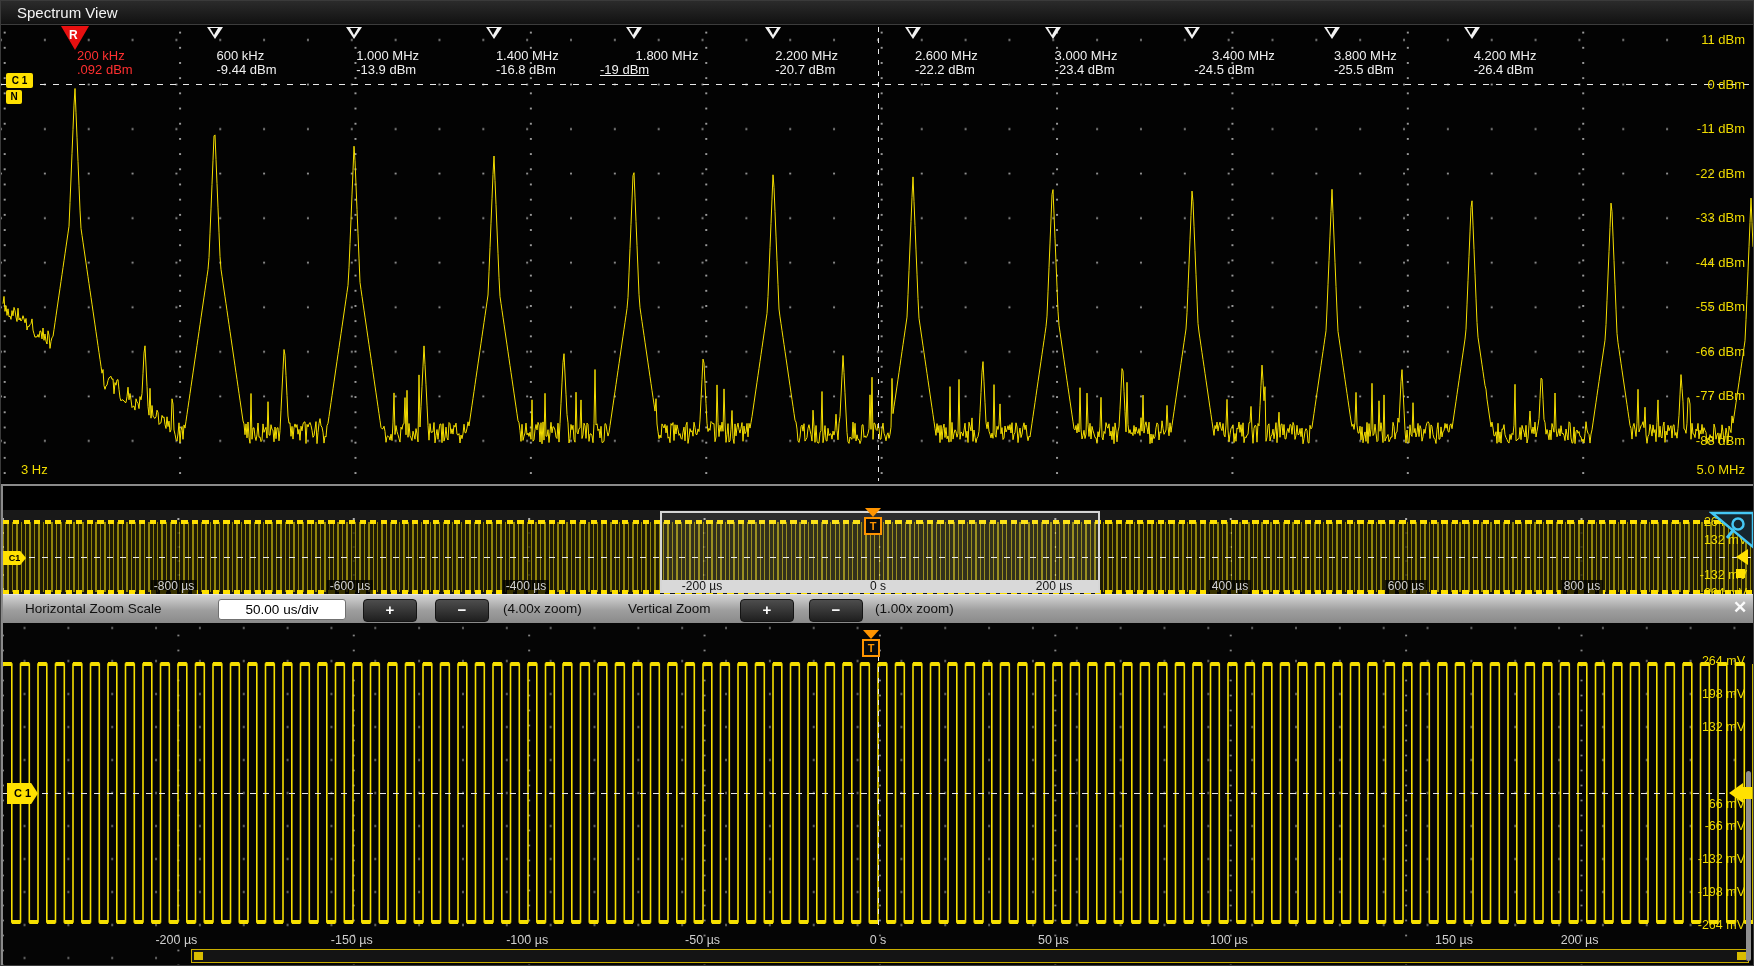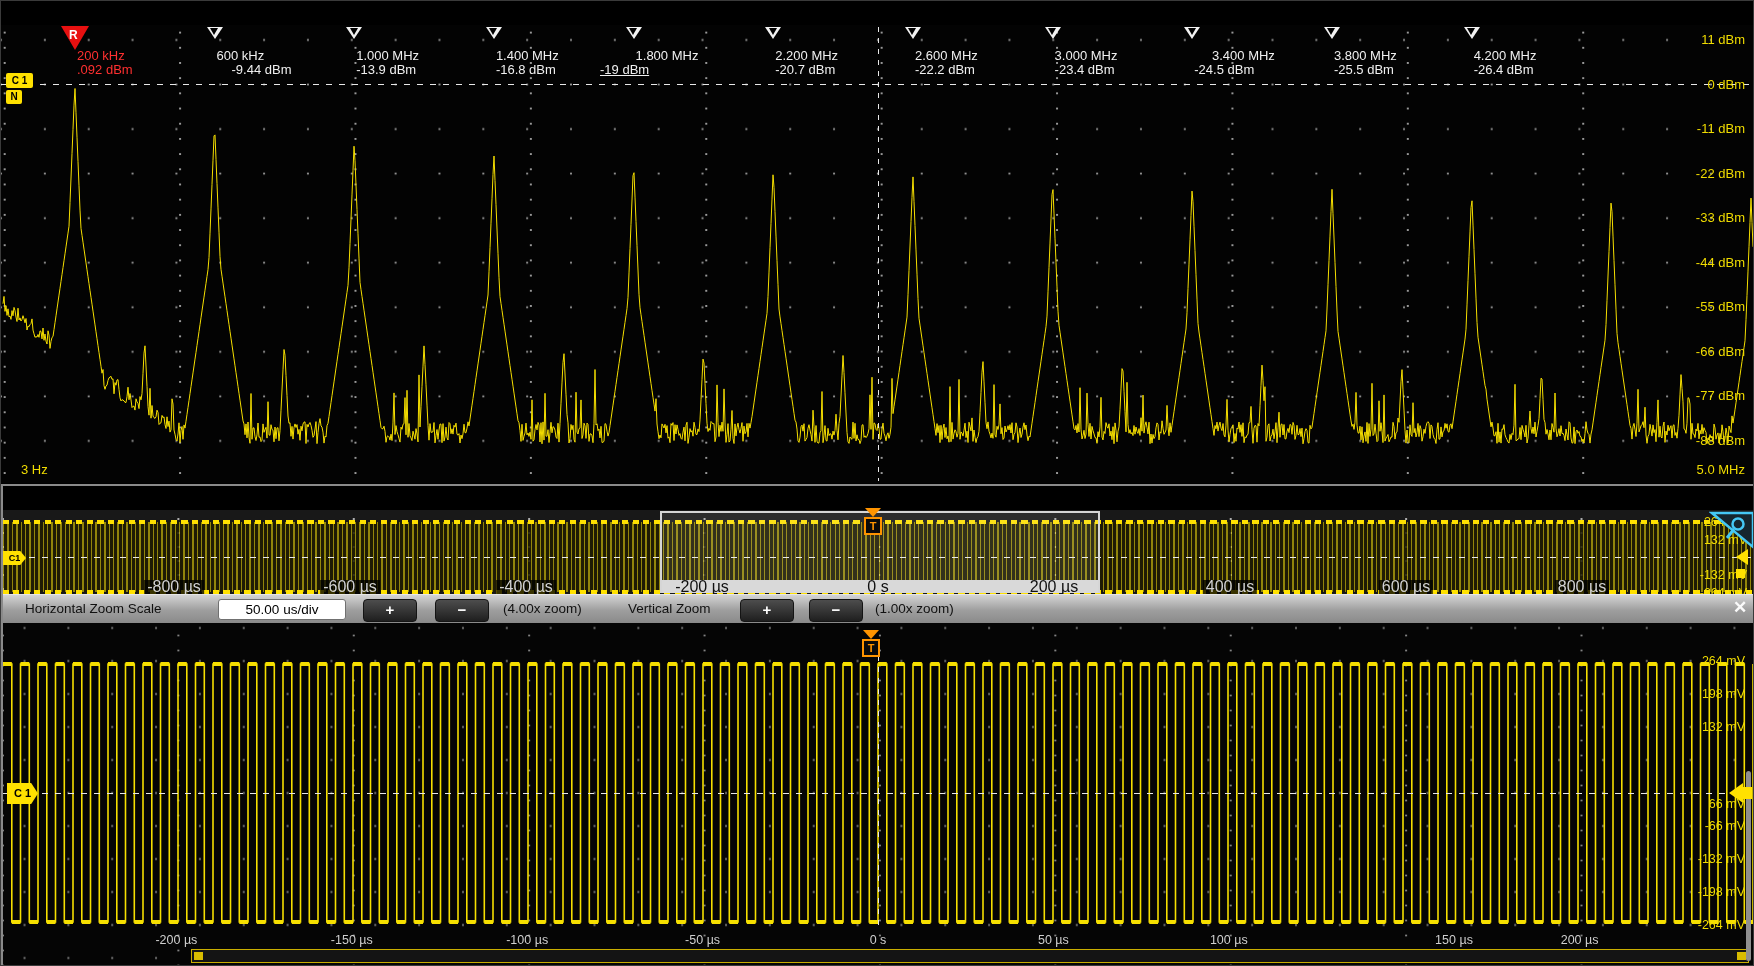--- a/index.html
+++ b/index.html
@@ -26,21 +26,21 @@
   
   #wf-frame{left:0;top:483px;width:1754px;height:483px;border:2px solid #8a8a8a;
             box-sizing:border-box;pointer-events:none;z-index:60;}
   #overview{left:2px;top:509px;width:1750px;height:84px;background:#181818;overflow:visible;
     background-image:radial-gradient(circle,rgba(210,210,210,.8) .8px,transparent 1.3px);
     background-size:175.4px 14px;background-position:87.7px 2px;}
   .band{position:absolute;left:0;width:1750px;}
   #zoombox{position:absolute;left:657px;top:1px;width:440px;height:82px;border:2px solid #d6d6d6;
            background:rgba(235,235,235,.10);box-sizing:border-box;z-index:8;}
   #zoomstrip{position:absolute;left:659px;top:70px;width:436px;height:13px;background:#d9d9d9;z-index:9;}
-  .ovlab{position:absolute;top:70px;height:14px;line-height:13px;font-size:16px;white-space:nowrap;z-index:10;transform:translateX(-50%);}
+  .ovlab{position:absolute;top:70px;height:14px;line-height:13px;font-size:12px;white-space:nowrap;z-index:10;transform:translateX(-50%);}
   .ovlab.out{color:#d2d2d2;background:rgba(0,0,0,.78);padding:0 3px;}
   .ovlab.in{color:#101010;}
   .mvlab{position:absolute;right:6px;width:90px;text-align:right;color:#f0dc00;font-size:12.5px;z-index:11;}
   .tmark{position:absolute;z-index:40;}
   .ttri{width:0;height:0;border:8px solid transparent;border-bottom:0;border-top:9px solid #ff9400;margin:0 auto;}
   .tbox{width:14px;height:14px;border:2px solid #ff9400;color:#ff9400;background:#0a0a0a;
         font-size:11px;font-weight:bold;line-height:14px;text-align:center;}
   .yarrow{position:absolute;z-index:30;}
   .yarrow .tri{width:0;height:0;border:9px solid transparent;border-left:0;border-right:13px solid #ffe100;float:left;}
   .yarrow .bar{width:9px;height:10px;margin-top:4px;background:#ffe100;float:left;}
@@ -70,39 +70,42 @@
   #hscroll .grip{position:absolute;top:2px;width:9px;height:8px;background:#d8bc00;}
   #vscroll{position:absolute;left:1743px;top:148px;width:5px;height:190px;background:#8f8f8f;border-radius:3px;z-index:7;}
   svg{position:absolute;left:0;top:0;}
   .noevt{pointer-events:none;}
 </style>
 </head>
 <body>
 
 <div class="screen">
 
+  <div class="titlebar" style="top:0;">
+    <span>Spectrum View</span>
+  </div>
 
   <div id="spectrum-plot" class="abs">
     <svg id="svg-spectrum" width="1754" height="458" class="noevt">
       <polyline id="spectrum-poly" fill="none" stroke="#f6df00" stroke-width="1" points="2,278.7 3,271.4 4,286.4 5,280.7 6,290.4 7,283.8 8,291.9 9,291.0 10,294.4 11,285.6 12,290.8 13,282.4 14,285.6 15,292.1 16,296.5 17,283.2 18,295.0 19,292.9 20,296.0 21,294.4 22,290.7 23,293.9 24,297.8 25,293.5 26,305.0 27,301.0 28,301.7 29,299.6 30,298.5 31,293.9 32,305.1 33,308.8 34,312.3 35,311.6 36,312.1 37,309.5 38,312.3 39,305.9 40,306.4 41,313.9 42,303.0 43,315.3 44,309.0 45,316.2 46,319.0 47,305.8 48,310.1 49,323.4 50,316.5 51,312.4 52,311.5 53,304.6 54,297.7 55,290.8 56,283.9 57,277.0 58,270.1 59,263.3 60,256.4 61,249.5 62,242.6 63,235.7 64,228.8 65,221.9 66,215.0 67,208.1 68,201.2 69,177.4 70,153.0 71,128.7 72,104.4 73,80.1 74,63.5 75,87.8 76,112.2 77,136.5 78,160.8 79,185.1 80,203.4 81,210.3 82,217.2 83,224.1 84,231.0 85,237.9 86,244.8 87,251.7 88,258.6 89,265.5 90,272.3 91,279.2 92,286.1 93,293.0 94,299.9 95,306.8 96,313.7 97,320.6 98,327.5 99,334.4 100,341.3 101,348.2 102,344.5 103,360.6 104,364.3 105,360.9 106,360.1 107,355.4 108,352.8 109,352.1 110,351.3 111,354.4 112,353.8 113,368.8 114,357.6 115,360.2 116,355.0 117,354.6 118,364.5 119,372.9 120,375.9 121,374.6 122,375.2 123,375.8 124,377.4 125,377.5 126,371.7 127,362.2 128,374.8 129,368.5 130,374.9 131,382.6 132,381.3 133,381.2 134,385.1 135,373.8 136,376.9 137,378.4 138,383.6 139,371.6 140,374.8 141,368.6 142,348.3 143,328.1 144,320.8 145,341.0 146,361.3 147,381.6 148,390.2 149,363.3 150,393.2 151,380.5 152,391.0 153,392.7 154,393.4 155,391.8 156,385.2 157,387.4 158,399.5 159,398.2 160,397.8 161,390.4 162,392.7 163,391.8 164,399.5 165,403.5 166,391.8 167,401.6 168,396.1 169,407.1 170,404.8 171,373.8 172,379.1 173,405.0 174,409.2 175,414.5 176,415.9 177,409.0 178,397.8 179,417.6 180,405.3 181,401.5 182,414.3 183,399.9 184,403.1 185,396.2 186,389.3 187,382.4 188,375.5 189,368.6 190,361.7 191,354.8 192,347.9 193,341.0 194,334.1 195,327.3 196,320.4 197,313.5 198,306.6 199,299.7 200,292.8 201,285.9 202,279.0 203,272.1 204,265.2 205,258.3 206,251.4 207,244.6 208,232.5 209,208.2 210,183.9 211,159.6 212,135.2 213,110.9 214,109.9 215,134.3 216,158.6 217,182.9 218,207.2 219,231.6 220,244.3 221,251.2 222,258.1 223,265.0 224,271.8 225,278.7 226,285.6 227,292.5 228,299.4 229,306.3 230,313.2 231,320.1 232,327.0 233,333.9 234,340.8 235,347.7 236,354.5 237,361.4 238,368.3 239,375.2 240,382.1 241,389.0 242,395.9 243,398.9 244,409.7 245,398.9 246,412.9 247,397.0 248,412.6 249,418.3 250,368.5 251,414.3 252,403.0 253,402.8 254,411.7 255,415.5 256,409.9 257,398.0 258,412.3 259,411.9 260,416.6 261,415.2 262,398.9 263,407.3 264,404.5 265,402.3 266,413.1 267,376.7 268,409.9 269,410.3 270,399.7 271,404.5 272,405.2 273,416.8 274,402.0 275,413.7 276,403.0 277,402.7 278,415.8 279,405.6 280,385.3 281,365.0 282,344.8 283,324.5 284,330.2 285,350.4 286,370.7 287,391.0 288,398.3 289,397.8 290,411.3 291,401.4 292,414.1 293,402.5 294,398.9 295,402.5 296,399.6 297,409.2 298,404.4 299,415.3 300,401.2 301,405.8 302,399.0 303,397.1 304,396.9 305,418.5 306,399.4 307,402.0 308,399.0 309,397.5 310,400.5 311,405.3 312,412.3 313,410.7 314,404.0 315,396.6 316,418.6 317,407.4 318,398.6 319,393.6 320,400.9 321,402.1 322,407.2 323,418.1 324,411.1 325,412.0 326,400.6 327,398.3 328,391.4 329,384.5 330,377.6 331,370.7 332,363.8 333,356.9 334,350.0 335,343.1 336,336.2 337,329.3 338,322.5 339,315.6 340,308.7 341,301.8 342,294.9 343,288.0 344,281.1 345,274.2 346,267.3 347,260.4 348,242.8 349,218.5 350,194.2 351,169.9 352,145.5 353,121.2 354,135.8 355,160.1 356,184.5 357,208.8 358,233.1 359,257.4 360,264.6 361,271.5 362,278.3 363,285.2 364,292.1 365,299.0 366,305.9 367,312.8 368,319.7 369,326.6 370,333.5 371,340.4 372,347.3 373,354.2 374,361.1 375,367.9 376,374.8 377,381.7 378,388.6 379,395.5 380,402.4 381,403.8 382,403.7 383,401.2 384,406.3 385,417.3 386,411.6 387,410.8 388,411.8 389,415.1 390,409.2 391,415.6 392,397.9 393,367.9 394,409.5 395,400.6 396,406.7 397,409.7 398,413.7 399,417.1 400,402.1 401,404.3 402,399.3 403,398.7 404,372.6 405,409.8 406,365.3 407,412.3 408,398.5 409,410.8 410,412.9 411,415.6 412,406.2 413,410.0 414,414.2 415,403.6 416,408.9 417,416.9 418,349.9 419,402.0 420,381.7 421,361.5 422,341.2 423,320.9 424,339.6 425,359.8 426,380.1 427,400.4 428,415.2 429,398.6 430,407.5 431,406.9 432,406.9 433,397.5 434,417.9 435,410.5 436,404.5 437,414.3 438,405.0 439,399.0 440,399.2 441,417.7 442,398.6 443,416.1 444,412.0 445,402.1 446,412.7 447,415.0 448,397.5 449,398.7 450,408.7 451,403.8 452,409.1 453,400.3 454,402.1 455,398.1 456,409.3 457,410.1 458,408.6 459,418.0 460,410.0 461,413.7 462,408.8 463,399.2 464,407.7 465,407.7 466,403.1 467,396.8 468,400.9 469,394.0 470,387.1 471,380.2 472,373.4 473,366.5 474,359.6 475,352.7 476,345.8 477,338.9 478,332.0 479,325.1 480,318.2 481,311.3 482,304.4 483,297.5 484,290.7 485,283.8 486,276.9 487,270.0 488,246.8 489,222.5 490,198.2 491,173.8 492,149.5 493,131.0 494,155.4 495,179.7 496,204.0 497,228.3 498,252.6 499,271.6 500,278.5 501,285.4 502,292.3 503,299.2 504,306.1 505,313.0 506,319.9 507,326.8 508,333.7 509,340.6 510,347.4 511,354.3 512,361.2 513,368.1 514,375.0 515,381.9 516,388.8 517,395.7 518,397.7 519,405.7 520,416.4 521,399.3 522,415.4 523,411.3 524,408.0 525,398.1 526,409.9 527,408.0 528,411.4 529,407.2 530,414.3 531,374.8 532,416.2 533,414.9 534,404.7 535,399.5 536,404.9 537,397.4 538,400.0 539,417.0 540,397.7 541,418.8 542,396.9 543,415.1 544,368.3 545,411.2 546,411.2 547,404.7 548,417.5 549,407.6 550,397.3 551,407.8 552,401.7 553,402.3 554,405.1 555,412.1 556,413.5 557,398.2 558,417.1 559,398.4 560,378.2 561,357.9 562,337.6 563,328.7 564,349.0 565,369.2 566,389.5 567,397.8 568,418.0 569,413.4 570,399.5 571,404.7 572,400.3 573,414.6 574,417.2 575,367.2 576,407.1 577,409.0 578,403.6 579,403.1 580,374.9 581,413.5 582,409.9 583,398.2 584,400.8 585,413.4 586,398.1 587,399.4 588,416.4 589,409.0 590,408.8 591,410.8 592,417.7 593,398.3 594,344.5 595,400.0 596,398.8 597,405.6 598,404.0 599,412.9 600,401.3 601,417.5 602,417.2 603,416.3 604,398.6 605,399.3 606,406.2 607,411.1 608,407.6 609,400.7 610,393.9 611,387.0 612,380.1 613,373.2 614,366.3 615,359.4 616,352.5 617,345.6 618,338.7 619,331.8 620,324.9 621,318.0 622,311.2 623,304.3 624,297.4 625,290.5 626,283.6 627,272.3 628,247.9 629,223.6 630,199.3 631,175.0 632,150.6 633,147.7 634,172.1 635,196.4 636,220.7 637,245.0 638,269.3 639,282.8 640,289.7 641,296.5 642,303.4 643,310.3 644,317.2 645,324.1 646,331.0 647,337.9 648,344.8 649,351.7 650,358.6 651,365.5 652,372.4 653,379.2 654,386.1 655,373.7 656,399.0 657,406.8 658,413.7 659,410.0 660,412.8 661,398.9 662,400.9 663,403.0 664,399.3 665,407.9 666,400.6 667,413.2 668,411.9 669,417.7 670,398.6 671,400.3 672,397.6 673,415.5 674,399.7 675,409.0 676,399.9 677,404.5 678,410.4 679,408.6 680,413.3 681,414.3 682,407.1 683,402.1 684,415.8 685,400.3 686,397.2 687,418.4 688,412.2 689,403.6 690,407.1 691,405.6 692,411.2 693,397.2 694,402.4 695,409.3 696,409.6 697,403.9 698,406.6 699,394.9 700,374.6 701,354.3 702,334.1 703,338.1 704,358.4 705,378.6 706,398.2 707,406.5 708,403.4 709,405.3 710,396.5 711,397.6 712,399.0 713,398.6 714,416.7 715,412.0 716,359.9 717,397.3 718,411.6 719,400.2 720,406.4 721,397.1 722,406.3 723,363.9 724,397.9 725,417.4 726,409.5 727,398.6 728,417.1 729,415.8 730,404.2 731,385.5 732,413.3 733,418.5 734,398.9 735,410.9 736,402.3 737,398.1 738,404.6 739,408.1 740,403.2 741,397.6 742,416.3 743,401.1 744,408.7 745,406.8 746,398.4 747,411.9 748,398.3 749,403.1 750,397.6 751,391.6 752,384.8 753,377.9 754,371.0 755,364.1 756,357.2 757,350.3 758,343.4 759,336.5 760,329.6 761,322.7 762,315.8 763,308.9 764,302.1 765,295.2 766,288.3 767,271.4 768,247.1 769,222.7 770,198.4 771,174.1 772,149.8 773,162.4 774,186.7 775,211.1 776,235.4 777,259.7 778,284.0 779,291.9 780,298.7 781,305.6 782,312.5 783,319.4 784,326.3 785,333.2 786,340.1 787,347.0 788,353.9 789,360.8 790,367.7 791,374.6 792,381.4 793,388.3 794,395.2 795,397.1 796,404.1 797,415.9 798,417.4 799,412.2 800,401.7 801,400.1 802,406.2 803,398.7 804,416.1 805,414.4 806,412.5 807,403.3 808,399.7 809,405.1 810,409.7 811,416.1 812,385.2 813,401.8 814,417.4 815,400.5 816,416.2 817,418.1 818,417.8 819,407.8 820,405.8 821,366.5 822,417.7 823,410.8 824,400.6 825,415.5 826,416.1 827,403.3 828,410.6 829,408.8 830,409.1 831,414.2 832,406.1 833,410.1 834,405.5 835,389.2 836,405.4 837,414.8 838,398.4 839,391.3 840,371.0 841,350.8 842,330.5 843,347.5 844,367.8 845,388.0 846,407.5 847,416.9 848,418.4 849,412.0 850,413.4 851,414.3 852,397.1 853,413.4 854,398.3 855,415.9 856,409.8 857,414.5 858,414.5 859,418.6 860,415.4 861,400.1 862,399.7 863,412.3 864,410.8 865,412.6 866,411.2 867,408.4 868,403.8 869,369.8 870,404.4 871,352.2 872,414.4 873,397.9 874,398.6 875,404.4 876,405.5 877,399.0 878,403.2 879,414.3 880,414.0 881,403.9 882,398.1 883,408.4 884,411.1 885,415.8 886,410.0 887,407.8 888,413.3 889,409.3 890,402.2 891,353.4 892,388.6 893,381.7 894,374.8 895,368.0 896,361.1 897,354.2 898,347.3 899,340.4 900,333.5 901,326.6 902,319.7 903,312.8 904,305.9 905,299.0 906,292.1 907,269.7 908,245.3 909,221.0 910,196.7 911,172.4 912,151.9 913,176.3 914,200.6 915,224.9 916,249.2 917,273.6 918,293.3 919,300.1 920,307.0 921,313.9 922,320.8 923,327.7 924,334.6 925,341.5 926,348.4 927,355.3 928,362.2 929,369.1 930,376.0 931,382.8 932,389.7 933,396.6 934,403.5 935,410.4 936,398.6 937,407.7 938,400.5 939,417.6 940,400.3 941,414.5 942,403.4 943,399.0 944,412.5 945,402.5 946,413.8 947,411.0 948,417.2 949,361.6 950,416.7 951,397.4 952,414.1 953,408.4 954,404.8 955,406.7 956,412.2 957,408.4 958,354.4 959,414.3 960,406.9 961,408.1 962,411.1 963,405.2 964,398.2 965,412.6 966,406.2 967,417.5 968,397.2 969,401.4 970,405.9 971,392.9 972,416.4 973,405.0 974,412.4 975,417.6 976,413.1 977,411.6 978,406.3 979,387.7 980,367.5 981,347.2 982,336.6 983,356.9 984,377.2 985,397.5 986,403.7 987,396.9 988,406.2 989,409.1 990,412.9 991,408.1 992,413.3 993,359.6 994,409.8 995,412.2 996,401.3 997,404.5 998,399.8 999,378.9 1000,408.8 1001,402.6 1002,414.5 1003,413.0 1004,401.0 1005,407.0 1006,404.6 1007,400.7 1008,405.0 1009,399.6 1010,408.0 1011,397.7 1012,414.7 1013,409.5 1014,407.7 1015,397.8 1016,402.0 1017,417.6 1018,408.8 1019,403.0 1020,412.5 1021,409.1 1022,402.1 1023,397.8 1024,404.6 1025,400.0 1026,410.0 1027,415.7 1028,411.2 1029,412.0 1030,405.1 1031,398.2 1032,391.3 1033,384.4 1034,377.5 1035,370.6 1036,363.7 1037,356.8 1038,349.9 1039,343.1 1040,336.2 1041,329.3 1042,322.4 1043,315.5 1044,308.6 1045,301.7 1046,291.1 1047,266.8 1048,242.4 1049,218.1 1050,193.8 1051,169.5 1052,164.6 1053,188.9 1054,213.2 1055,237.6 1056,261.9 1057,286.2 1058,300.3 1059,307.2 1060,314.1 1061,321.0 1062,327.9 1063,334.8 1064,341.7 1065,348.6 1066,355.5 1067,362.3 1068,369.2 1069,376.1 1070,383.0 1071,389.9 1072,396.8 1073,403.7 1074,404.9 1075,400.4 1076,407.9 1077,398.6 1078,407.0 1079,362.7 1080,404.2 1081,414.0 1082,410.5 1083,405.3 1084,413.5 1085,409.1 1086,368.1 1087,399.4 1088,411.5 1089,398.3 1090,414.0 1091,401.4 1092,405.7 1093,408.9 1094,412.6 1095,412.9 1096,418.3 1097,406.7 1098,411.9 1099,401.9 1100,372.3 1101,412.1 1102,414.9 1103,406.4 1104,408.5 1105,397.6 1106,401.5 1107,403.2 1108,398.8 1109,411.0 1110,406.1 1111,414.7 1112,401.7 1113,418.7 1114,397.9 1115,405.3 1116,416.8 1117,406.2 1118,401.9 1119,384.2 1120,363.9 1121,343.6 1122,346.1 1123,366.3 1124,386.6 1125,406.9 1126,357.3 1127,399.6 1128,408.2 1129,404.6 1130,408.9 1131,407.5 1132,410.6 1133,400.5 1134,409.2 1135,402.0 1136,406.3 1137,408.4 1138,403.6 1139,410.5 1140,392.7 1141,406.2 1142,370.1 1143,408.1 1144,400.2 1145,396.8 1146,402.6 1147,408.9 1148,397.2 1149,418.7 1150,409.0 1151,418.1 1152,409.4 1153,413.6 1154,411.7 1155,402.8 1156,397.9 1157,399.5 1158,415.0 1159,406.8 1160,408.2 1161,395.8 1162,403.6 1163,409.3 1164,407.3 1165,405.0 1166,380.4 1167,401.5 1168,410.8 1169,397.8 1170,407.3 1171,400.4 1172,393.5 1173,386.7 1174,379.8 1175,372.9 1176,366.0 1177,359.1 1178,352.2 1179,345.3 1180,338.4 1181,331.5 1182,324.6 1183,317.7 1184,310.8 1185,304.0 1186,287.8 1187,263.4 1188,239.1 1189,214.8 1190,190.5 1191,166.1 1192,176.8 1193,201.2 1194,225.5 1195,249.8 1196,274.1 1197,298.5 1198,307.0 1199,313.9 1200,320.8 1201,327.7 1202,334.6 1203,341.4 1204,348.3 1205,355.2 1206,362.1 1207,369.0 1208,375.9 1209,382.8 1210,389.7 1211,396.6 1212,403.5 1213,410.4 1214,400.5 1215,403.8 1216,397.1 1217,406.1 1218,400.4 1219,397.1 1220,403.2 1221,405.6 1222,398.5 1223,409.9 1224,411.9 1225,400.1 1226,374.4 1227,405.2 1228,416.8 1229,409.3 1230,403.5 1231,402.3 1232,399.8 1233,417.6 1234,408.5 1235,416.3 1236,403.0 1237,404.1 1238,397.0 1239,407.4 1240,399.7 1241,411.4 1242,397.8 1243,417.7 1244,411.8 1245,412.8 1246,410.1 1247,409.4 1248,397.8 1249,397.5 1250,381.4 1251,404.8 1252,418.3 1253,403.2 1254,400.4 1255,400.9 1256,417.2 1257,398.5 1258,400.9 1259,380.6 1260,360.3 1261,340.1 1262,355.5 1263,375.7 1264,361.7 1265,416.3 1266,412.2 1267,400.3 1268,398.8 1269,416.0 1270,411.3 1271,409.9 1272,404.2 1273,413.8 1274,406.9 1275,397.6 1276,417.7 1277,402.9 1278,387.2 1279,412.3 1280,399.5 1281,398.9 1282,410.0 1283,399.5 1284,413.9 1285,413.8 1286,406.3 1287,403.4 1288,407.6 1289,399.4 1290,400.2 1291,409.3 1292,397.4 1293,400.4 1294,414.4 1295,410.3 1296,400.3 1297,409.7 1298,409.4 1299,403.5 1300,411.6 1301,403.1 1302,418.8 1303,413.4 1304,406.5 1305,403.7 1306,405.5 1307,417.5 1308,418.1 1309,400.3 1310,403.9 1311,402.3 1312,395.4 1313,388.5 1314,381.6 1315,374.7 1316,367.8 1317,360.9 1318,354.0 1319,347.2 1320,340.3 1321,333.4 1322,326.5 1323,319.6 1324,312.7 1325,305.8 1326,284.0 1327,259.7 1328,235.4 1329,211.1 1330,186.7 1331,164.3 1332,188.7 1333,213.0 1334,237.3 1335,261.6 1336,286.0 1337,306.4 1338,313.2 1339,320.1 1340,327.0 1341,333.9 1342,340.8 1343,347.7 1344,354.6 1345,361.5 1346,368.4 1347,375.3 1348,382.2 1349,389.1 1350,395.9 1351,401.4 1352,399.2 1353,404.4 1354,397.2 1355,367.4 1356,400.3 1357,407.8 1358,408.2 1359,401.2 1360,414.9 1361,401.8 1362,417.8 1363,411.1 1364,406.9 1365,416.4 1366,397.4 1367,418.4 1368,398.6 1369,411.4 1370,404.2 1371,358.3 1372,410.6 1373,409.0 1374,399.2 1375,408.2 1376,416.7 1377,415.4 1378,375.8 1379,406.3 1380,397.7 1381,406.5 1382,417.6 1383,369.9 1384,416.1 1385,413.2 1386,411.5 1387,409.5 1388,416.8 1389,414.6 1390,411.9 1391,412.2 1392,397.3 1393,401.6 1394,414.1 1395,407.7 1396,406.9 1397,393.0 1398,397.3 1399,377.0 1400,356.8 1401,344.6 1402,364.9 1403,385.1 1404,405.4 1405,418.1 1406,405.0 1407,416.3 1408,417.7 1409,399.8 1410,409.6 1411,411.4 1412,377.7 1413,407.7 1414,403.4 1415,412.0 1416,407.8 1417,398.4 1418,411.6 1419,400.6 1420,403.9 1421,416.2 1422,411.8 1423,404.2 1424,408.4 1425,401.4 1426,397.8 1427,396.7 1428,398.2 1429,413.5 1430,399.9 1431,401.5 1432,409.5 1433,413.1 1434,414.3 1435,418.5 1436,404.6 1437,397.7 1438,414.3 1439,413.9 1440,401.9 1441,411.9 1442,406.5 1443,405.8 1444,398.4 1445,403.2 1446,398.8 1447,406.4 1448,407.2 1449,400.0 1450,398.8 1451,403.7 1452,396.8 1453,389.9 1454,383.1 1455,376.2 1456,369.3 1457,362.4 1458,355.5 1459,348.6 1460,341.7 1461,334.8 1462,327.9 1463,321.0 1464,314.1 1465,304.2 1466,279.9 1467,255.6 1468,231.2 1469,206.9 1470,182.6 1471,175.8 1472,200.1 1473,224.4 1474,248.8 1475,273.1 1476,297.4 1477,312.2 1478,319.1 1479,326.0 1480,332.9 1481,339.8 1482,346.7 1483,353.6 1484,360.5 1485,364.2 1486,374.2 1487,381.1 1488,388.0 1489,394.9 1490,401.8 1491,397.1 1492,403.0 1493,410.8 1494,410.7 1495,406.7 1496,418.3 1497,398.3 1498,417.2 1499,406.9 1500,418.1 1501,403.9 1502,404.4 1503,399.6 1504,409.8 1505,412.6 1506,414.6 1507,417.0 1508,418.1 1509,409.4 1510,414.6 1511,408.3 1512,409.6 1513,400.2 1514,359.3 1515,415.7 1516,415.3 1517,413.8 1518,413.7 1519,402.5 1520,414.7 1521,400.4 1522,404.3 1523,407.4 1524,412.0 1525,400.3 1526,418.0 1527,413.1 1528,400.2 1529,386.0 1530,403.5 1531,408.4 1532,402.0 1533,408.8 1534,397.1 1535,412.0 1536,406.3 1537,400.6 1538,393.7 1539,373.5 1540,353.2 1541,354.0 1542,374.3 1543,394.5 1544,397.6 1545,409.2 1546,404.5 1547,409.1 1548,414.8 1549,405.0 1550,414.8 1551,398.5 1552,402.3 1553,407.2 1554,368.0 1555,403.2 1556,411.8 1557,408.6 1558,403.6 1559,411.0 1560,400.7 1561,408.7 1562,408.2 1563,410.5 1564,415.6 1565,404.0 1566,409.6 1567,415.0 1568,396.8 1569,397.9 1570,412.9 1571,418.1 1572,417.7 1573,401.9 1574,418.6 1575,406.8 1576,405.0 1577,408.3 1578,406.5 1579,411.3 1580,411.8 1581,416.7 1582,414.0 1583,417.9 1584,408.7 1585,396.7 1586,405.0 1587,408.3 1588,409.4 1589,418.1 1590,409.1 1591,404.8 1592,397.9 1593,391.0 1594,384.1 1595,377.2 1596,370.3 1597,363.4 1598,356.5 1599,349.6 1600,342.7 1601,335.9 1602,329.0 1603,322.1 1604,315.2 1605,299.7 1606,275.3 1607,251.0 1608,226.7 1609,202.4 1610,178.1 1611,186.8 1612,211.1 1613,235.5 1614,259.8 1615,284.1 1616,308.4 1617,317.7 1618,324.5 1619,331.4 1620,338.3 1621,345.2 1622,352.1 1623,359.0 1624,365.9 1625,372.8 1626,379.7 1627,386.6 1628,393.5 1629,400.4 1630,403.4 1631,414.1 1632,401.5 1633,398.4 1634,404.4 1635,411.5 1636,398.3 1637,364.3 1638,406.9 1639,404.0 1640,400.8 1641,399.7 1642,396.7 1643,402.7 1644,382.2 1645,410.0 1646,418.3 1647,411.3 1648,409.3 1649,399.3 1650,404.8 1651,411.1 1652,399.9 1653,407.6 1654,404.6 1655,416.7 1656,397.4 1657,374.9 1658,412.2 1659,401.2 1660,411.9 1661,413.0 1662,401.4 1663,397.0 1664,417.4 1665,406.1 1666,410.0 1667,400.2 1668,405.8 1669,402.9 1670,400.7 1671,413.0 1672,400.6 1673,399.7 1674,410.4 1675,407.4 1676,413.2 1677,403.3 1678,390.2 1679,369.9 1680,349.6 1681,363.4 1682,376.8 1683,403.9 1684,404.6 1685,408.3 1686,398.3 1687,372.7 1688,373.3 1689,379.0 1690,414.3 1691,398.3 1692,408.8 1693,409.2 1694,412.6 1695,404.0 1696,406.0 1697,398.4 1698,413.8 1699,405.2 1700,409.1 1701,399.4 1702,408.7 1703,402.7 1704,405.4 1705,407.3 1706,418.6 1707,413.0 1708,415.1 1709,409.6 1710,413.0 1711,412.0 1712,416.9 1713,399.1 1714,402.9 1715,414.2 1716,410.0 1717,407.9 1718,418.2 1719,408.4 1720,413.4 1721,399.8 1722,406.8 1723,417.1 1724,413.8 1725,403.1 1726,408.7 1727,418.2 1728,401.0 1729,404.6 1730,407.6 1731,390.9 1732,398.1 1733,391.6 1734,384.7 1735,377.8 1736,370.9 1737,364.1 1738,357.2 1739,350.3 1740,343.4 1741,336.5 1742,329.6 1743,322.7 1744,315.8 1745,294.7 1746,270.4 1747,246.1 1748,221.8 1749,197.4 1750,173.1 1751,197.4 1752,221.8 "></polyline>
     </svg>
     <div class="abs hdash noevt" style="left:0;top:59px;width:1754px;"></div>
     <div class="abs vdash noevt" style="left:877px;top:2px;height:454px;"></div>
 
     <div class="abs">
       <div class="abs" style="left:60px;top:1px;width:0;height:0;border:14px solid transparent;border-bottom:0;border-top:24px solid #e81010;"></div>
       <span class="abs" style="left:68px;top:3px;color:#fff;font-weight:bold;font-size:12px;">R</span>
       <div class="mlabel" style="left:76px;top:23px;color:#ff3030;">200 kHz</div>
       <div class="mlabel" style="left:76px;top:37px;color:#ff3030;">.092 dBm</div>
     </div>
 
     <div id="markers-layer" class="abs" style="left:0;top:0;">
         <div class="mtri" style="position: absolute; left: 205.52px; top: 2px;"></div>
         <div class="mlabel" style="position: absolute; left: 215.52px; top: 23px;">600 kHz</div>
-        <div class="mlabel" style="position: absolute; left: 215.52px; top: 37px; margin-left: 15px;">-9.44 dBm</div>
+        <div class="mlabel" style="position: absolute; left: 215.52px; top: 37px;">-9.44 dBm</div>
         <div class="mtri" style="position: absolute; left: 345.2px; top: 2px;"></div>
         <div class="mlabel" style="position: absolute; left: 355.2px; top: 23px;">1.000 MHz</div>
         <div class="mlabel" style="position: absolute; left: 355.2px; top: 37px;">-13.9 dBm</div>
         <div class="mtri" style="position: absolute; left: 484.88px; top: 2px;"></div>
         <div class="mlabel" style="position: absolute; left: 494.88px; top: 23px;">1.400 MHz</div>
         <div class="mlabel" style="position: absolute; left: 494.88px; top: 37px;">-16.8 dBm</div>
         <div class="mtri" style="position: absolute; left: 624.56px; top: 2px;"></div>
         <div class="mlabel" style="position: absolute; left: 634.56px; top: 23px;">1.800 MHz</div>
         <div class="mlabel" style="position: absolute; left: 599px; top: 37px; text-decoration: underline;">-19 dBm</div>
         <div class="mtri" style="position: absolute; left: 764.24px; top: 2px;"></div>

